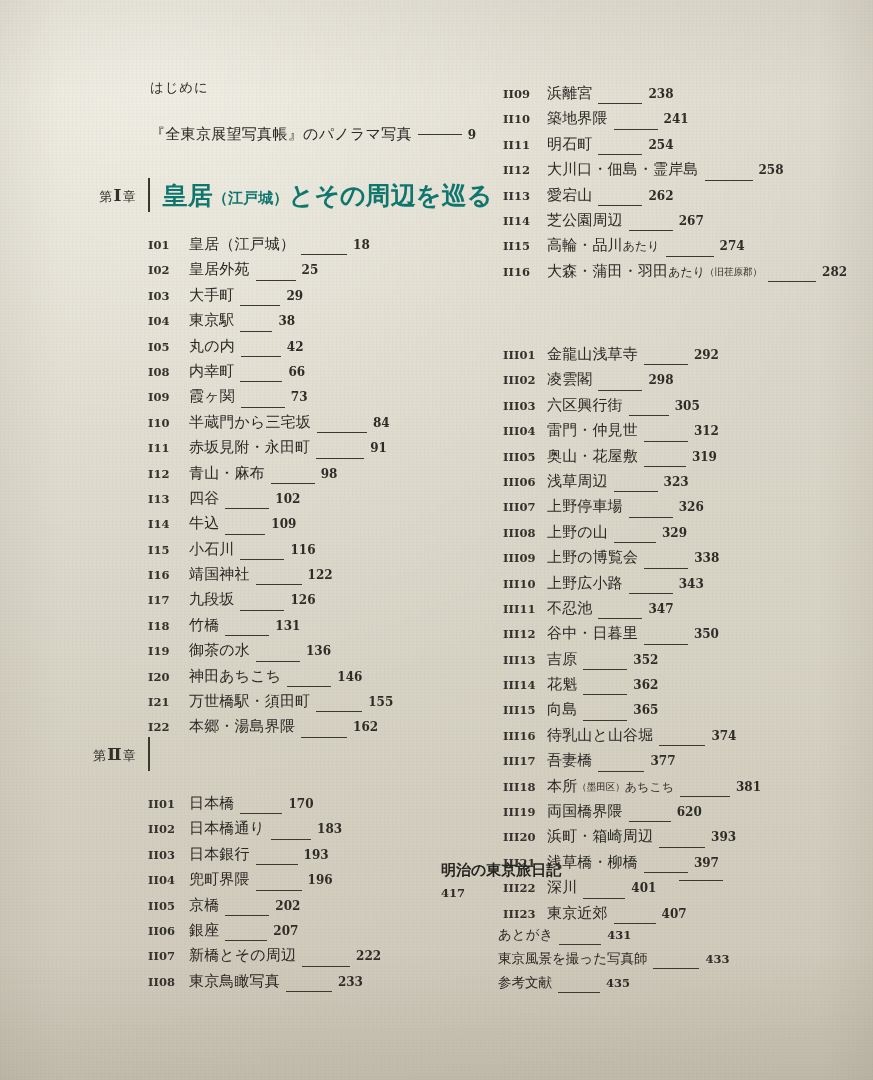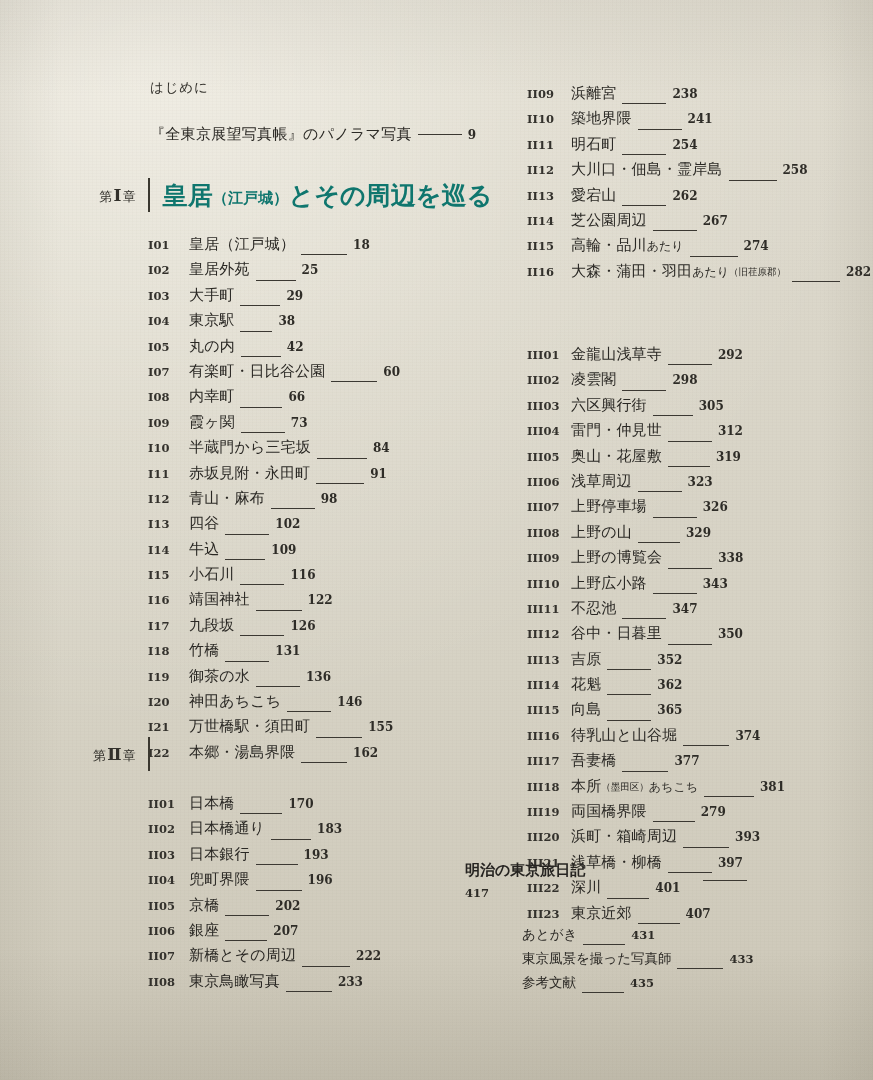--- a/index.html
+++ b/index.html
@@ -46,21 +46,21 @@
     inset: 0;
     color: #2c2a26;
   }
 
   .col {
     position: absolute;
     top: 0;
     height: 100%;
   }
   .col-left  { left: 0;   width: 460px; }
-  .col-right { left: 460px; width: 413px; }
+  .col-right { left: 436px; width: 413px; }
 
   
   .frontmatter { position: absolute; left: 150px; top: 79px; }
   .fm-line {
     font-size: 13.5px;
     letter-spacing: .06em;
     color: #32302b;
     white-space: nowrap;
   }
   .fm-sub { position: absolute; left: 150px; top: 124px; white-space: nowrap; }
@@ -229,26 +229,20 @@
           <span class="leader" style="width: 32px;"></span>
           <span class="entry-page">38</span>
         </div>
         <div class="entry">
           <span class="entry-num num-left">I05</span>
           <span class="entry-label">丸の内</span>
           <span class="leader" style="width: 40px;"></span>
           <span class="entry-page">42</span>
         </div>
         <div class="entry">
-          <span class="entry-num num-left">I07</span>
-          <span class="entry-label">有楽町・日比谷公園</span>
-          <span class="leader" style="width: 46px;"></span>
-          <span class="entry-page">60</span>
-        </div>
-        <div class="entry">
           <span class="entry-num num-left">I08</span>
           <span class="entry-label">内幸町</span>
           <span class="leader" style="width: 42px;"></span>
           <span class="entry-page">66</span>
         </div>
         <div class="entry">
           <span class="entry-num num-left">I09</span>
           <span class="entry-label">霞ヶ関</span>
           <span class="leader" style="width: 44px;"></span>
           <span class="entry-page">73</span>
@@ -550,21 +544,21 @@
         <div class="entry">
           <span class="entry-num num-right">III18</span>
           <span class="entry-label">本所<span class="ruby">（墨田区）</span><span class="small">あちこち</span></span>
           <span class="leader" style="width: 50px;"></span>
           <span class="entry-page">381</span>
         </div>
         <div class="entry">
           <span class="entry-num num-right">III19</span>
           <span class="entry-label">両国橋界隈</span>
           <span class="leader" style="width: 42px;"></span>
-          <span class="entry-page">279</span>
+          <span class="entry-page">620</span>
         </div>
         <div class="entry">
           <span class="entry-num num-right">III20</span>
           <span class="entry-label">浜町・箱崎周辺</span>
           <span class="leader" style="width: 46px;"></span>
           <span class="entry-page">393</span>
         </div>
         <div class="entry">
           <span class="entry-num num-right">III21</span>
           <span class="entry-label">浅草橋・柳橋</span>

